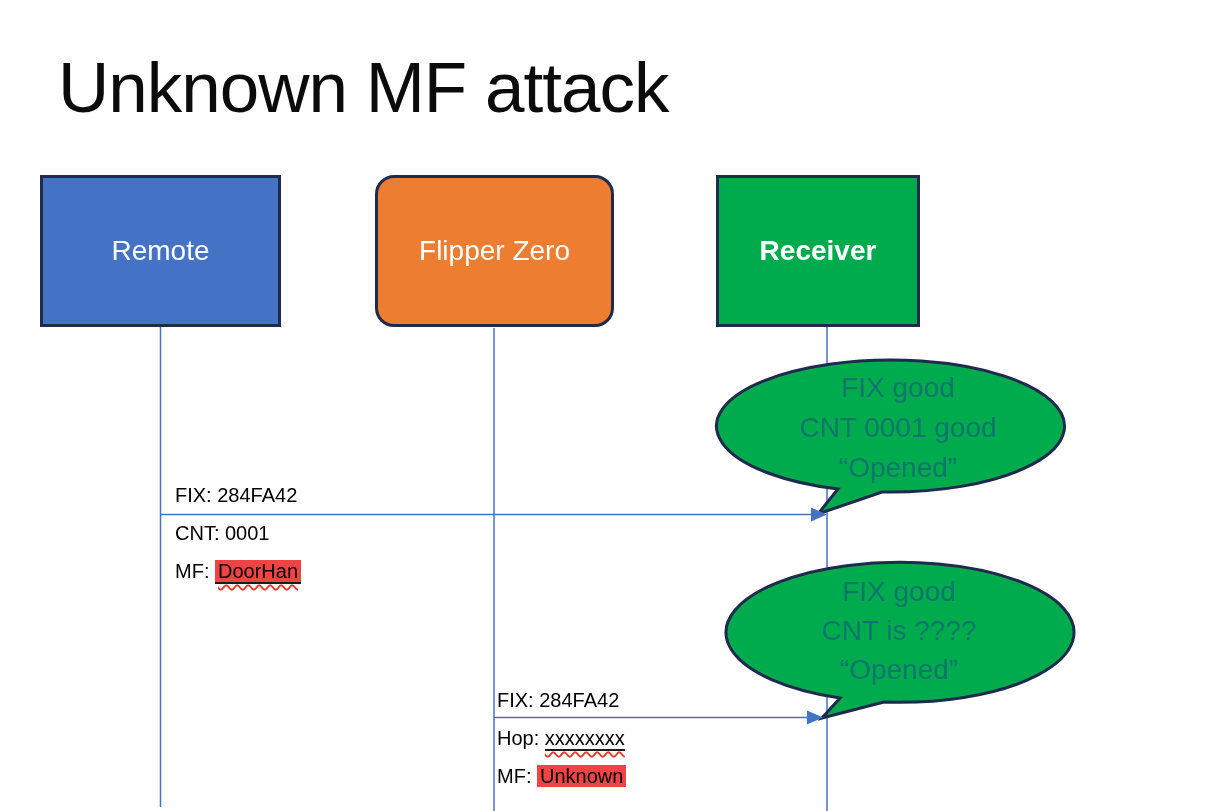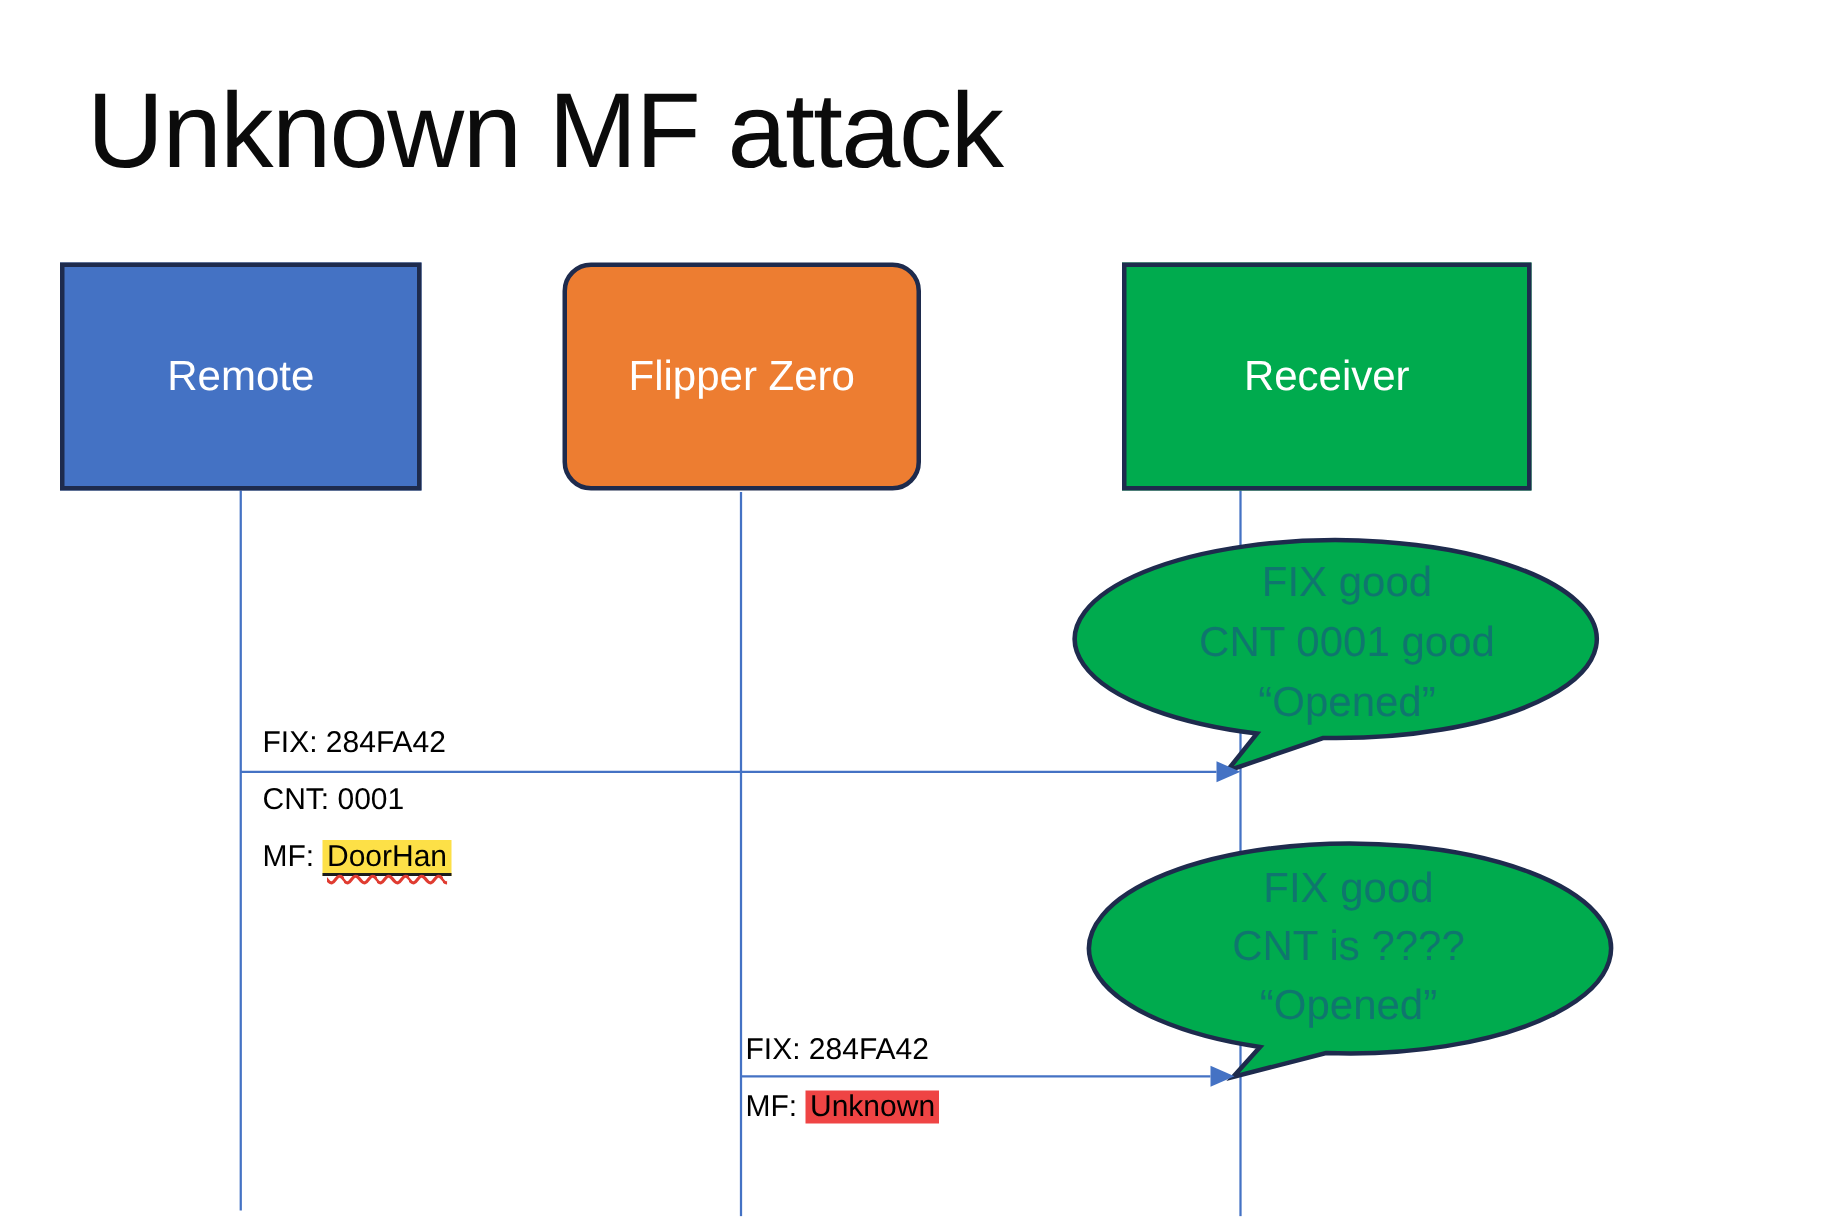--- a/index.html
+++ b/index.html
@@ -12,21 +12,21 @@
     font-weight:300;color:#0b0b0b;letter-spacing:-1px;white-space:nowrap;z-index:3;margin-top:40px;
   }
   svg.canvas{position:absolute;left:0;top:0;z-index:1;}
   .actor{
     position:absolute;top:175px;height:152px;box-sizing:border-box;
     border:3px solid #1e2b4d;display:flex;align-items:center;justify-content:center;
     color:#ffffff;font-size:28px;z-index:2;
   }
   .actor-remote{left:40px;width:241px;}
   .actor-flipper{left:375px;width:239px;border-radius:19px;}
-  .actor-receiver{left:748px;width:273px;}
+  .actor-receiver{left:716px;width:204px;font-weight:bold;}
   .msg{position:absolute;font-size:20px;line-height:38px;color:#000;z-index:3;white-space:nowrap;}
   .msg-1{left:175px;top:476px;}
   .msg-2{left:497px;top:681px;}
   .hl{padding:0 3px;}
   .u-solid{border-bottom:2.5px solid #1c1c1c;}
   .squiggle{
     text-decoration:underline;text-decoration-style:wavy;
     text-decoration-thickness:2px;text-underline-offset:6px;
   }
   .callout-text{
@@ -67,25 +67,26 @@
   <div class="actor actor-flipper" style="background-color: rgb(237, 125, 49); border-color: rgb(30, 43, 77);">
     <span>Flipper Zero</span>
   </div>
   <div class="actor actor-receiver" style="background-color: rgb(0, 171, 78); border-color: rgb(30, 43, 77);">
     <span>Receiver</span>
   </div>
 
   <div class="msg msg-1">
     <div>FIX: 284FA42</div>
     <div>CNT: 0001</div>
-    <div><span>MF: </span><span class="hl u-solid squiggle" style="background-color: #fde047; text-decoration-color: rgb(224, 60, 49);">DoorHan</span></div>
+    <div><span>MF: </span><span class="hl u-solid squiggle" style="background-color: #ef4444; text-decoration-color: rgb(224, 60, 49);">DoorHan</span></div>
   </div>
 
   <div class="msg msg-2">
     <div>FIX: 284FA42</div>
+    <div><span>Hop: </span><span class="u-solid squiggle" style="text-decoration-color: rgb(224, 60, 49);">xxxxxxxx</span></div>
     <div><span>MF: </span><span class="hl" style="background-color: #ef4444;">Unknown</span></div>
   </div>
 
   <div class="callout-text callout-1">
     <div>FIX good</div>
     <div>CNT 0001 good</div>
     <div>“Opened”</div>
   </div>
 
   <div class="callout-text callout-2">

